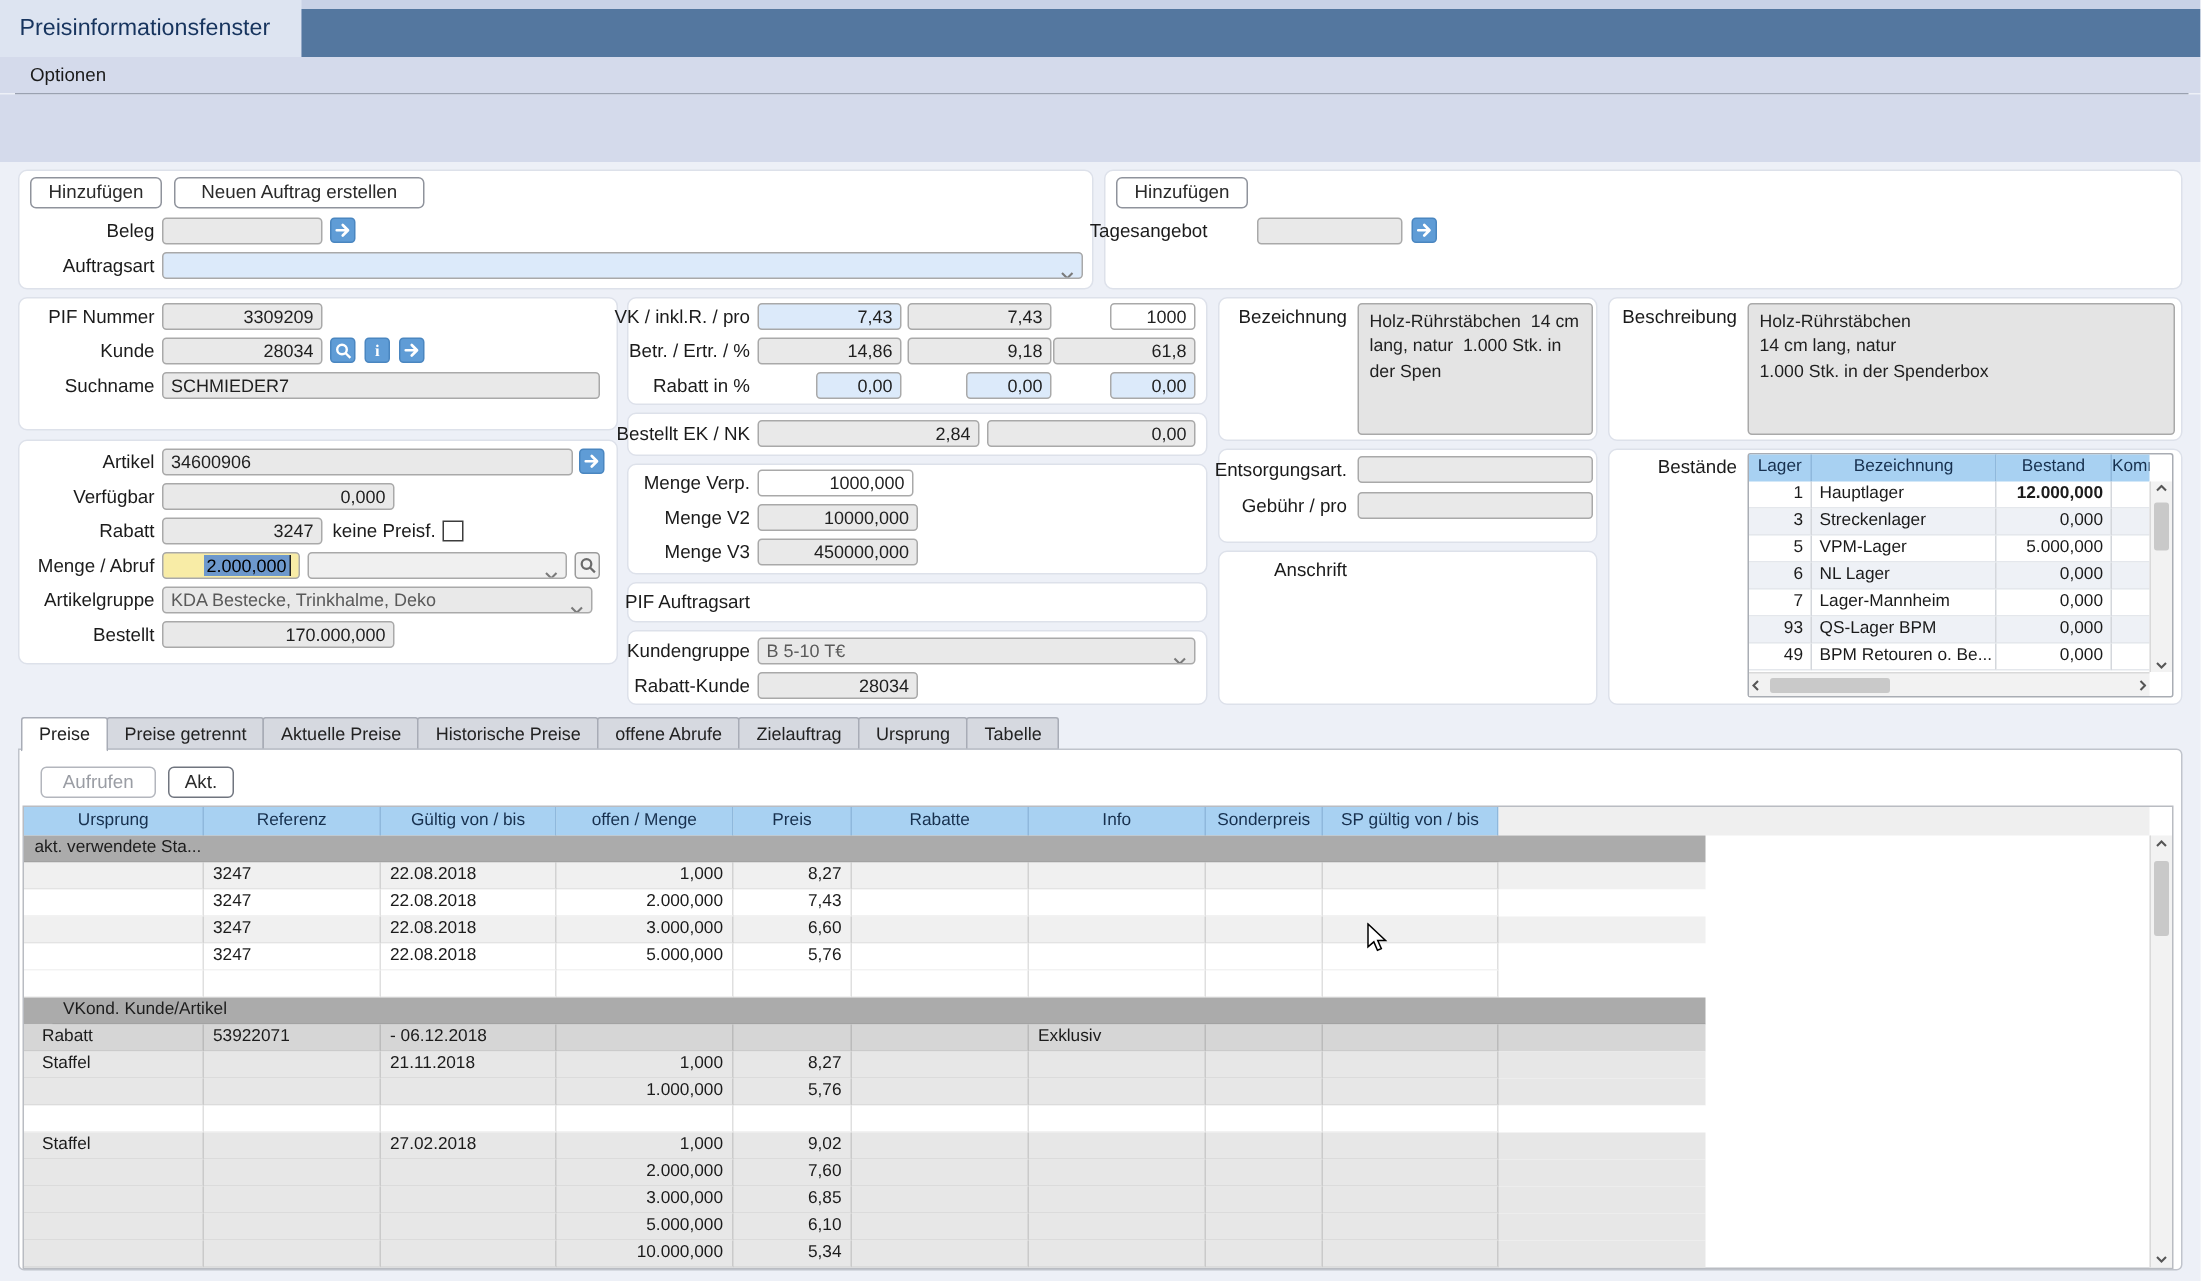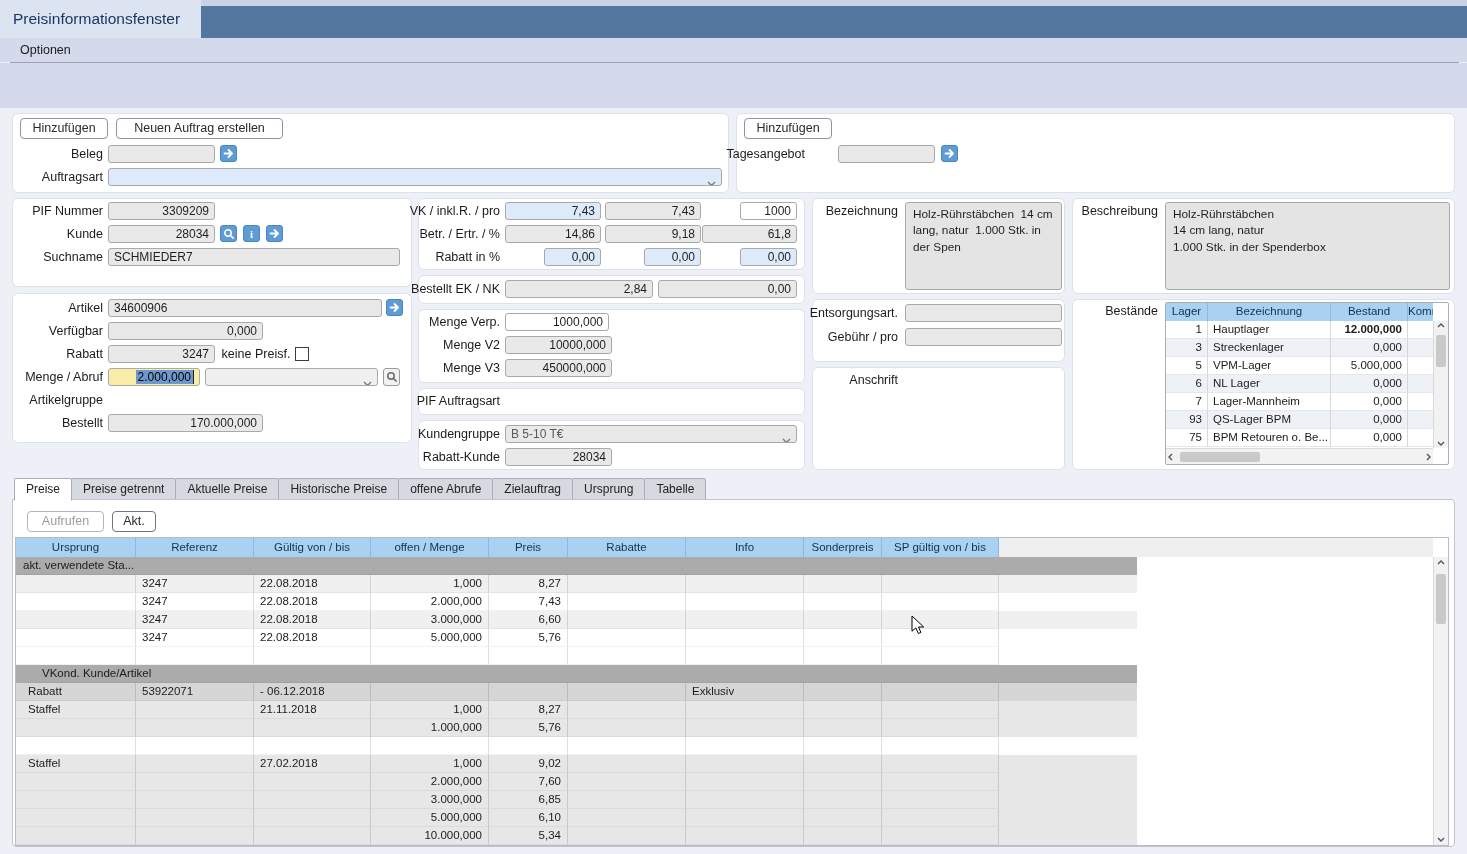--- a/index.html
+++ b/index.html
@@ -219,20 +219,25 @@
           <polyline points="1,1 4.5,4.5 8,1" stroke="#7a7a7a" stroke-width="1.4" fill="none"></polyline>
         </svg></span>
   </div>
   <span class="graybtn" style="left:383px;top:368px">
     <svg width="12" height="12" viewBox="0 0 12 12">
         <circle cx="5" cy="5" r="3.2" stroke="#6b6b6b" stroke-width="1.5" fill="none"></circle>
         <path d="M7.5 7.5 10.6 10.6" stroke="#6b6b6b" stroke-width="1.5"></path>
       </svg>
   </span>
   <div class="lbl" style="left:8px;top:391px;width:95px">Artikelgruppe</div>
+  <div class="fld dd" style="left:108px;top:391px;width:287px"><span>KDA Bestecke, Trinkhalme, Deko</span>
+    <span class="chev"><svg width="9" height="6" viewBox="0 0 9 6">
+          <polyline points="1,1 4.5,4.5 8,1" stroke="#7a7a7a" stroke-width="1.4" fill="none"></polyline>
+        </svg></span>
+  </div>
   <div class="lbl" style="left:8px;top:414px;width:95px">Bestellt</div>
   <div class="fld num" style="left:108px;top:414px;width:155px">170.000,000</div>
 
   <div class="panel" style="left:418px;top:198px;width:387px;height:72px"></div>
   <div class="lbl" style="left:360px;top:202px;width:140px">VK / inkl.R. / pro</div>
   <div class="fld blue num" style="left:505px;top:202px;width:96px">7,43</div>
   <div class="fld num" style="left:605px;top:202px;width:96px">7,43</div>
   <div class="fld white num" style="left:740px;top:202px;width:57px">1000</div>
   <div class="lbl" style="left:360px;top:225px;width:140px">Betr. / Ertr. / %</div>
   <div class="fld num" style="left:505px;top:225px;width:96px">14,86</div>
@@ -328,21 +333,21 @@
           <div class="bcell r" style="width: 77px;">0,000</div>
           <div class="bcell l" style="width: 25px; border-right: none;"></div>
         </div>
         <div class="brow balt">
           <div class="bcell r" style="width: 42px;">93</div>
           <div class="bcell l" style="width: 123px;">QS-Lager BPM</div>
           <div class="bcell r" style="width: 77px;">0,000</div>
           <div class="bcell l" style="width: 25px; border-right: none;"></div>
         </div>
         <div class="brow">
-          <div class="bcell r" style="width: 42px;">75</div>
+          <div class="bcell r" style="width: 42px;">49</div>
           <div class="bcell l" style="width: 123px;">BPM Retouren o. Be...</div>
           <div class="bcell r" style="width: 77px;">0,000</div>
           <div class="bcell l" style="width: 25px; border-right: none;"></div>
         </div>
       </div>
 
     <div class="sb sbv" style="right:0;top:18px;width:15px;bottom:16px">
       <span class="sbarrow" style="left:0;top:2px;width:100%">
           <svg width="8" height="5" viewBox="0 0 8 5">
             <polyline points="1,4 4,1 7,4" stroke="#555" stroke-width="1.4" fill="none"></polyline>

